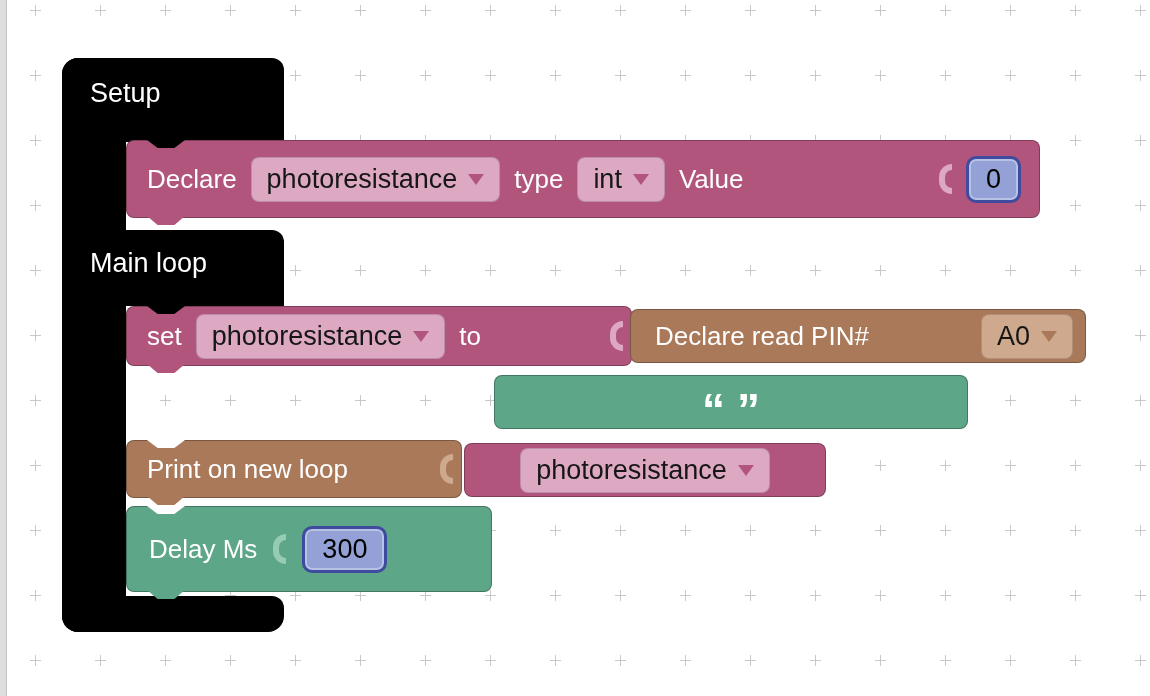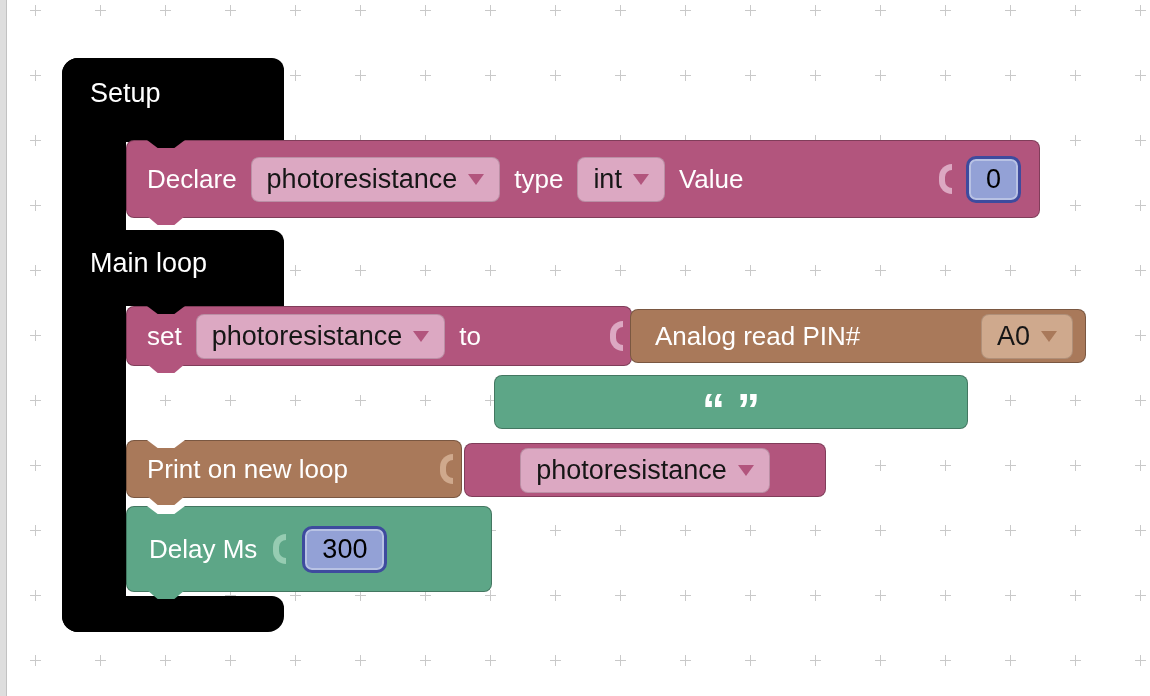--- a/index.html
+++ b/index.html
@@ -315,21 +315,21 @@
     <span class="lbl">set</span>
     <span class="dd pink-dd">
       <span>photoresistance</span>
       <span class="arr"></span>
     </span>
     <span class="lbl">to</span>
     <span class="socket pink-t abs-socket"></span>
   </div>
 
   <div class="row brown analog">
-    <span class="lbl">Analog read PIN#</span>
+    <span class="lbl">Declare read PIN#</span>
     <span class="dd brown-dd">
       <span>A0</span>
       <span class="arr"></span>
     </span>
   </div>
 
 
   <div class="row green string">
     <span class="quote">“</span>
     <span class="quote">”</span>

